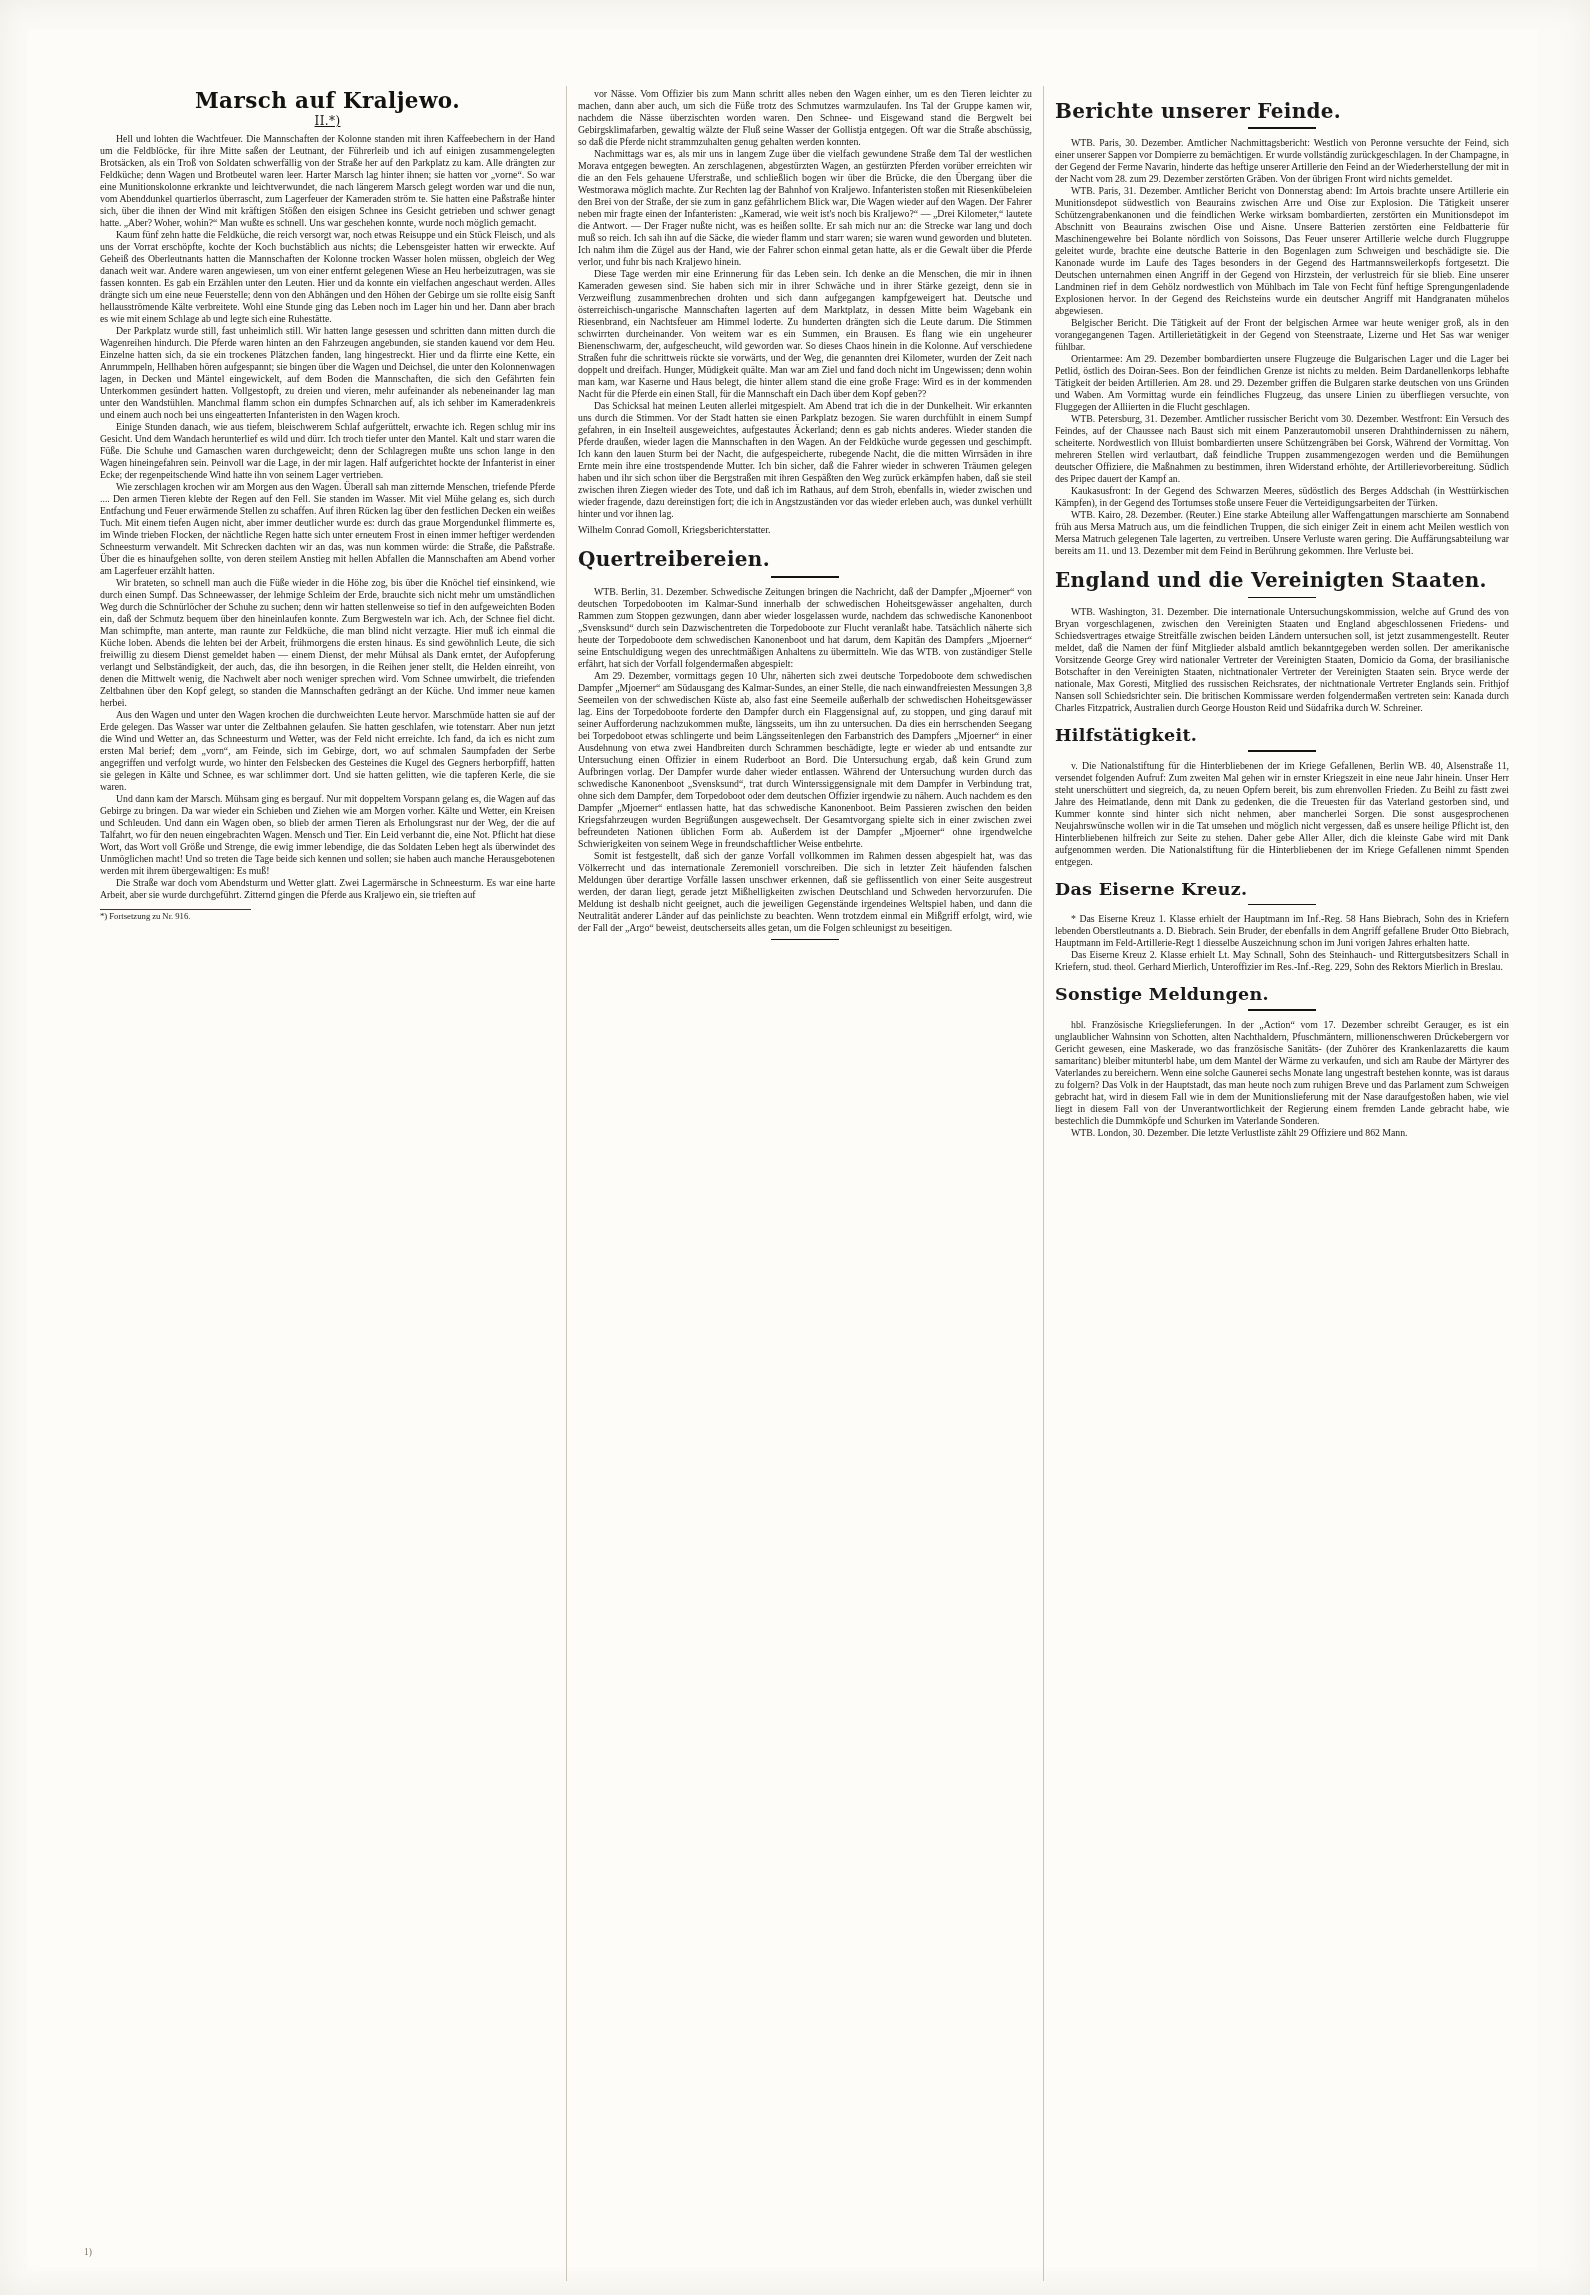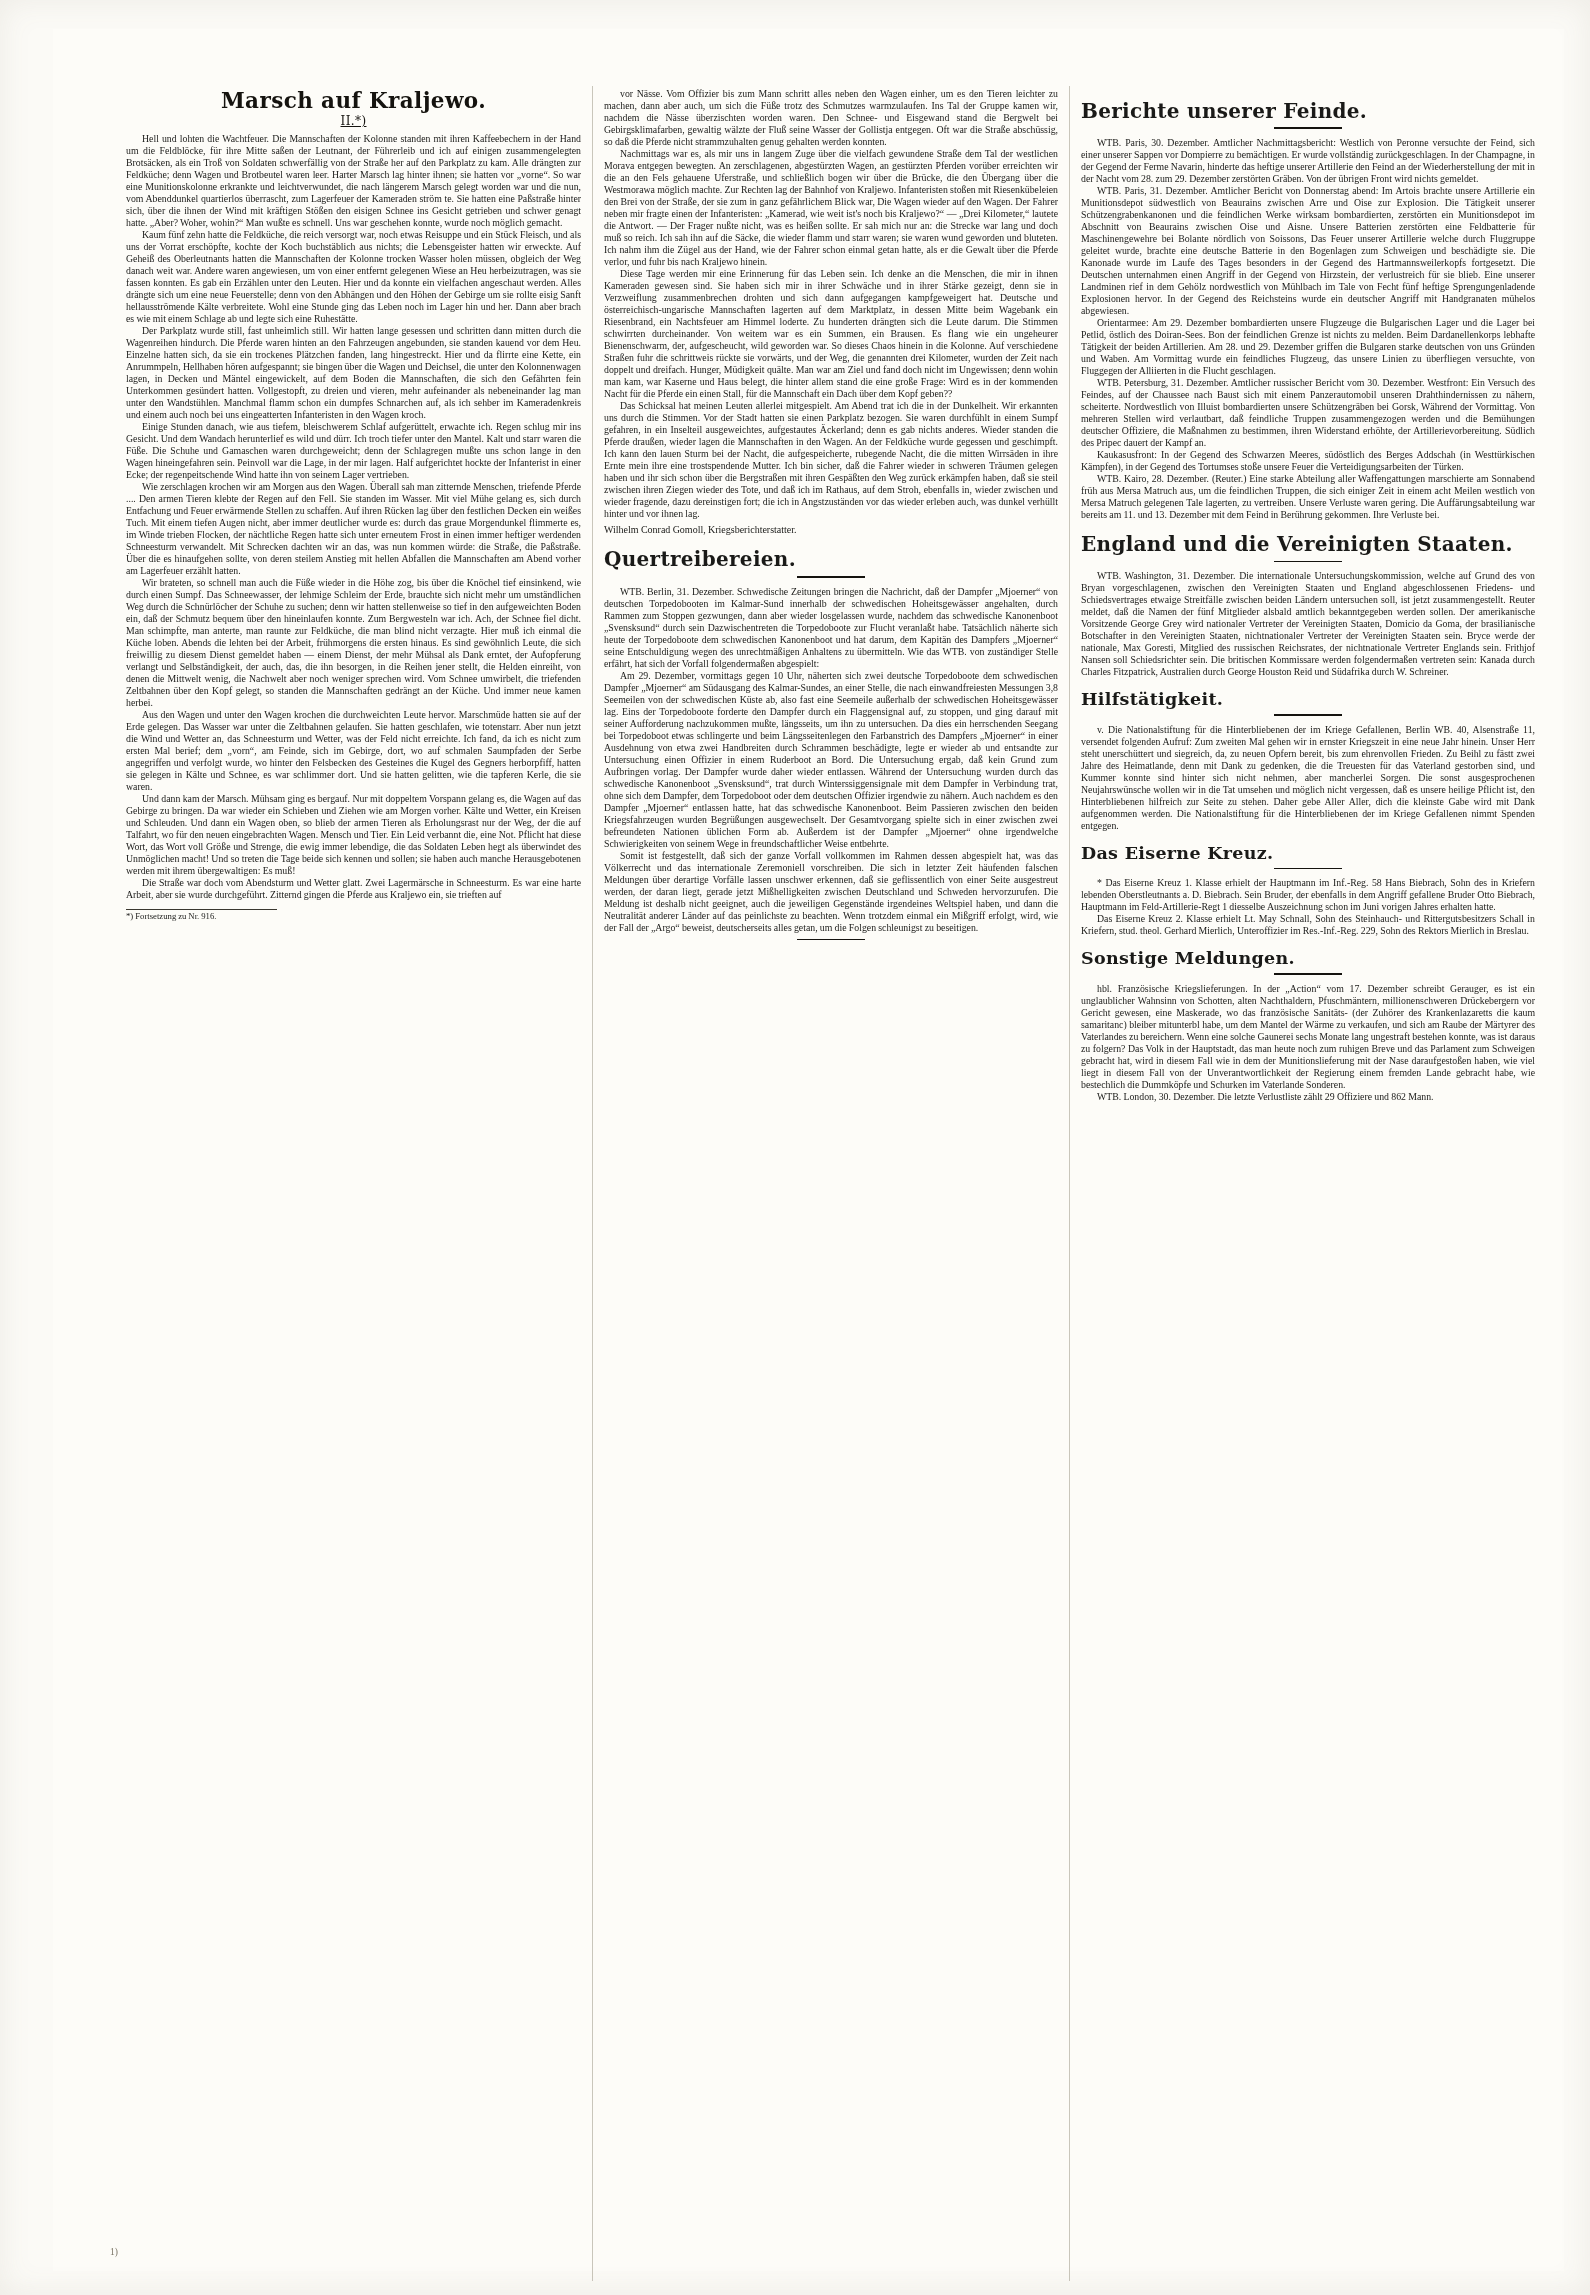--- a/index.html
+++ b/index.html
@@ -17,21 +17,21 @@
   }
   .page {
     position: absolute;
     left: 0; top: 0;
     width: 1590px;
     height: 2295px;
     background: #fbfaf6;
   }
   .paper {
     position: absolute;
-    left: 53px;
+    left: 27px;
     top: 29px;
     width: 1511px;
     height: 2242px;
     background: #fdfcf8;
     box-shadow: none;
   }
   .columns {
     position: absolute;
     left: 62px;
     top: 57px;
@@ -162,20 +162,21 @@
           <div class="rule-short"></div>
         </div>
       </div>
 
       <div class="col">
         <div class="col-inner">
           <h2 class="sect-head">Berichte unserer Feinde.</h2>
           <div class="rule-short"></div>
           <p>WTB. Paris, 30. Dezember. Amtlicher Nachmittagsbericht: Westlich von Peronne versuchte der Feind, sich einer unserer Sappen vor Dompierre zu bemächtigen. Er wurde vollständig zurückgeschlagen. In der Champagne, in der Gegend der Ferme Navarin, hinderte das heftige unserer Artillerie den Feind an der Wiederherstellung der mit in der Nacht vom 28. zum 29. Dezember zerstörten Gräben. Von der übrigen Front wird nichts gemeldet.</p>
           <p>WTB. Paris, 31. Dezember. Amtlicher Bericht von Donnerstag abend: Im Artois brachte unsere Artillerie ein Munitionsdepot südwestlich von Beaurains zwischen Arre und Oise zur Explosion. Die Tätigkeit unserer Schützengrabenkanonen und die feindlichen Werke wirksam bombardierten, zerstörten ein Munitionsdepot im Abschnitt von Beaurains zwischen Oise und Aisne. Unsere Batterien zerstörten eine Feldbatterie für Maschinengewehre bei Bolante nördlich von Soissons, Das Feuer unserer Artillerie welche durch Fluggruppe geleitet wurde, brachte eine deutsche Batterie in den Bogenlagen zum Schweigen und beschädigte sie. Die Kanonade wurde im Laufe des Tages besonders in der Gegend des Hartmannsweilerkopfs fortgesetzt. Die Deutschen unternahmen einen Angriff in der Gegend von Hirzstein, der verlustreich für sie blieb. Eine unserer Landminen rief in dem Gehölz nordwestlich von Mühlbach im Tale von Fecht fünf heftige Sprengungenladende Explosionen hervor. In der Gegend des Reichsteins wurde ein deutscher Angriff mit Handgranaten mühelos abgewiesen.</p>
+          <p>Belgischer Bericht. Die Tätigkeit auf der Front der belgischen Armee war heute weniger groß, als in den vorangegangenen Tagen. Artillerietätigkeit in der Gegend von Steenstraate, Lizerne und Het Sas war weniger fühlbar.</p>
           <p>Orientarmee: Am 29. Dezember bombardierten unsere Flugzeuge die Bulgarischen Lager und die Lager bei Petlid, östlich des Doiran-Sees. Bon der feindlichen Grenze ist nichts zu melden. Beim Dardanellenkorps lebhafte Tätigkeit der beiden Artillerien. Am 28. und 29. Dezember griffen die Bulgaren starke deutschen von uns Gründen und Waben. Am Vormittag wurde ein feindliches Flugzeug, das unsere Linien zu überfliegen versuchte, von Fluggegen der Alliierten in die Flucht geschlagen.</p>
           <p>WTB. Petersburg, 31. Dezember. Amtlicher russischer Bericht vom 30. Dezember. Westfront: Ein Versuch des Feindes, auf der Chaussee nach Baust sich mit einem Panzerautomobil unseren Drahthindernissen zu nähern, scheiterte. Nordwestlich von Illuist bombardierten unsere Schützengräben bei Gorsk, Während der Vormittag. Von mehreren Stellen wird verlautbart, daß feindliche Truppen zusammengezogen werden und die Bemühungen deutscher Offiziere, die Maßnahmen zu bestimmen, ihren Widerstand erhöhte, der Artillerievorbereitung. Südlich des Pripec dauert der Kampf an.</p>
           <p>Kaukasusfront: In der Gegend des Schwarzen Meeres, südöstlich des Berges Addschah (in Westtürkischen Kämpfen), in der Gegend des Tortumses stoße unsere Feuer die Verteidigungsarbeiten der Türken.</p>
           <p>WTB. Kairo, 28. Dezember. (Reuter.) Eine starke Abteilung aller Waffengattungen marschierte am Sonnabend früh aus Mersa Matruch aus, um die feindlichen Truppen, die sich einiger Zeit in einem acht Meilen westlich von Mersa Matruch gelegenen Tale lagerten, zu vertreiben. Unsere Verluste waren gering. Die Auffärungsabteilung war bereits am 11. und 13. Dezember mit dem Feind in Berührung gekommen. Ihre Verluste bei.</p>
 
           <h2 class="sect-head">England und die Vereinigten Staaten.</h2>
           <div class="rule-short"></div>
           <p>WTB. Washington, 31. Dezember. Die internationale Untersuchungskommission, welche auf Grund des von Bryan vorgeschlagenen, zwischen den Vereinigten Staaten und England abgeschlossenen Friedens- und Schiedsvertrages etwaige Streitfälle zwischen beiden Ländern untersuchen soll, ist jetzt zusammengestellt. Reuter meldet, daß die Namen der fünf Mitglieder alsbald amtlich bekanntgegeben werden sollen. Der amerikanische Vorsitzende George Grey wird nationaler Vertreter der Vereinigten Staaten, Domicio da Goma, der brasilianische Botschafter in den Vereinigten Staaten, nichtnationaler Vertreter der Vereinigten Staaten sein. Bryce werde der nationale, Max Goresti, Mitglied des russischen Reichsrates, der nichtnationale Vertreter Englands sein. Frithjof Nansen soll Schiedsrichter sein. Die britischen Kommissare werden folgendermaßen vertreten sein: Kanada durch Charles Fitzpatrick, Australien durch George Houston Reid und Südafrika durch W. Schreiner.</p>
 
           <h2 class="sect-head small">Hilfstätigkeit.</h2>

